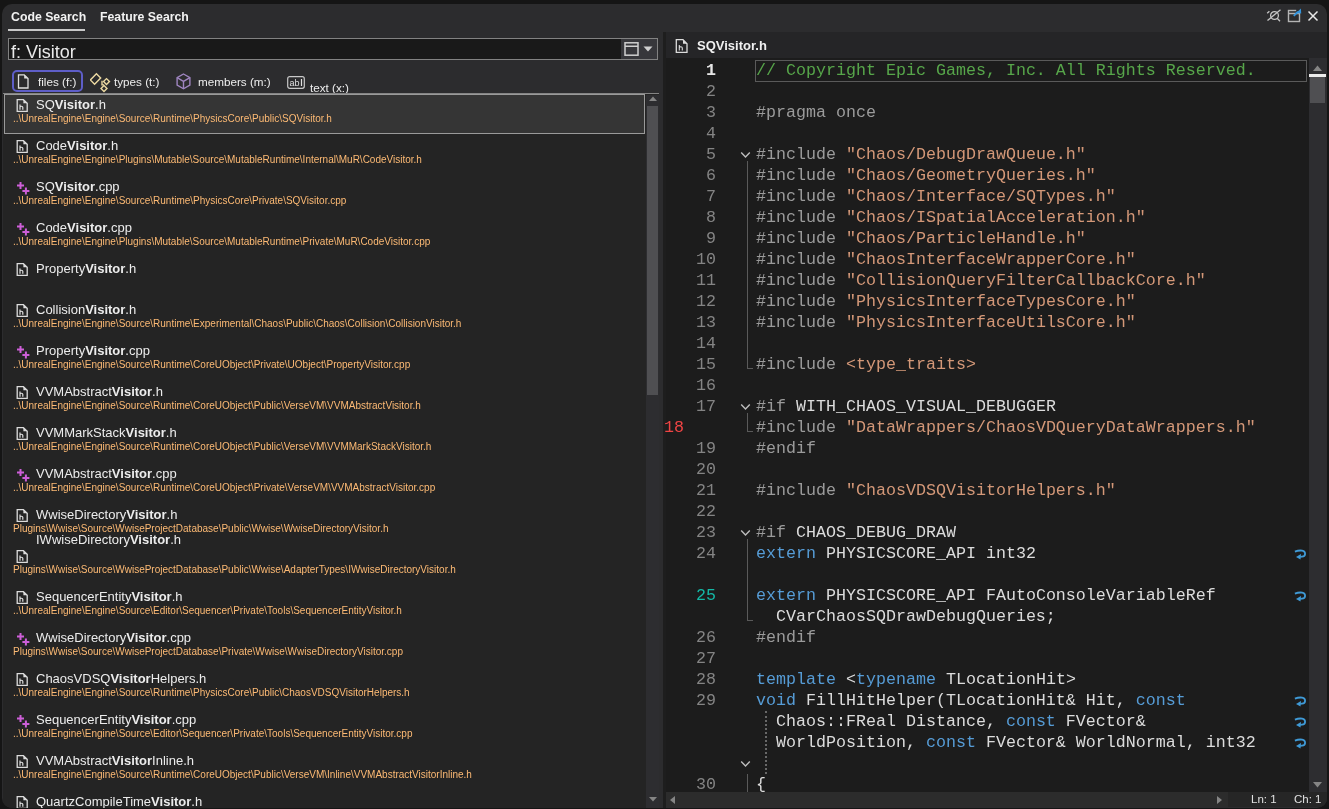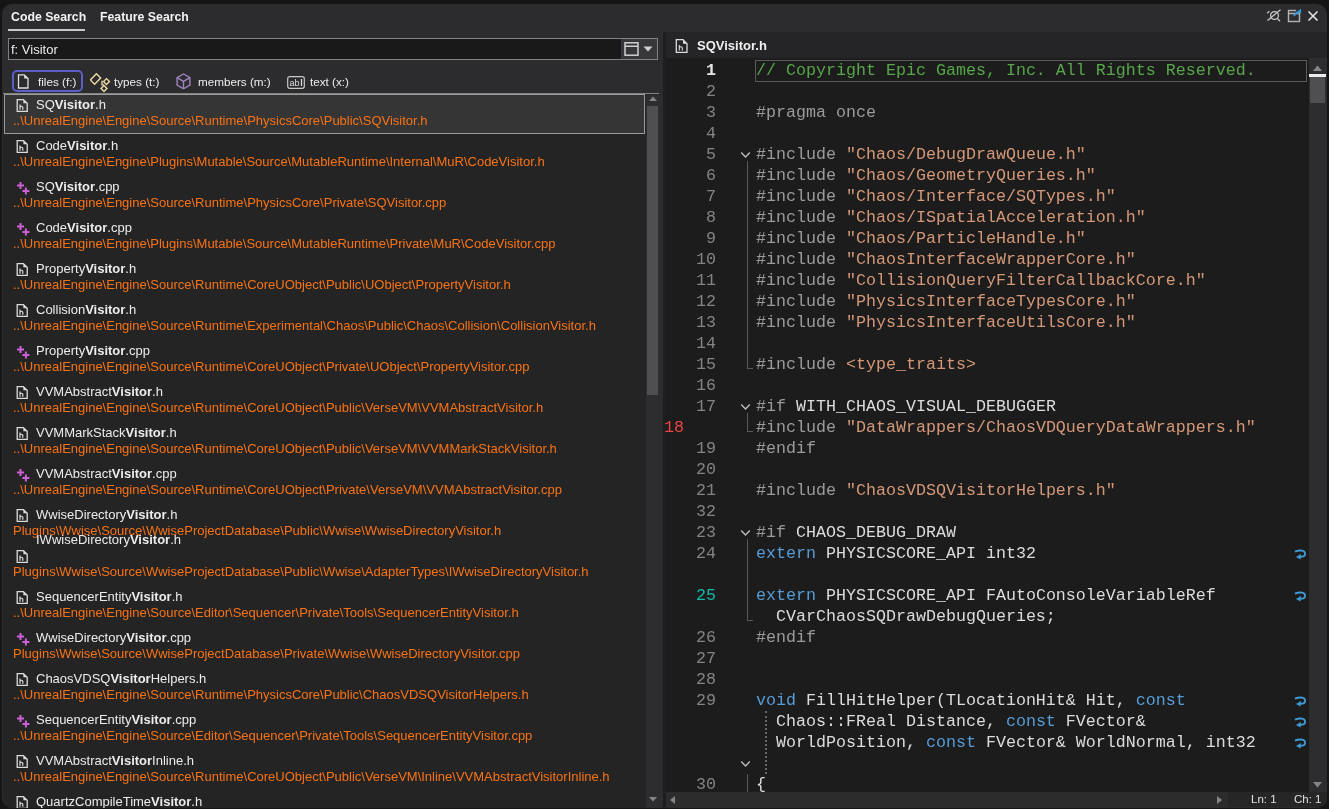--- a/index.html
+++ b/index.html
@@ -1,21 +1,21 @@
 <!DOCTYPE html>
 <html><head><meta charset="utf-8"><style>
 
 *{margin:0;padding:0;box-sizing:border-box}
 html,body{width:1329px;height:809px;background:#151515;overflow:hidden;position:relative;font-family:"Liberation Sans",sans-serif}
 .popup{position:absolute;left:2px;top:4px;width:1325px;height:804px;background:#2c2c2e;border-radius:10px;overflow:hidden}
 .abs{position:absolute}
 .tab{position:absolute;font-size:12.3px;font-weight:bold;color:#f2f2f2}
 .chip{position:absolute;font-size:11.7px;color:#ededed}
 .iname{position:absolute;left:33px;font-size:13px;color:#ececec;white-space:pre}
-.ipath{position:absolute;left:10px;font-size:13px;color:#f97316;white-space:pre}
+.ipath{position:absolute;left:10px;font-size:10px;color:#fdba74;white-space:pre}
 .row{position:absolute;font-family:"Liberation Mono",monospace;font-size:16.66px;line-height:21px;white-space:pre}
 .num{position:absolute;font-family:"Liberation Mono",monospace;font-size:16.66px;line-height:21px;color:#848484;width:50px;text-align:right}
 .cm{color:#57a64a} .pp{color:#9b9b9b} .pt{color:#dcdcdc} .st{color:#d49878} .kw{color:#569cd6}
 .thumb{position:absolute;background:#4f4f52}
 .guide{position:absolute;border-left:1px solid #5a5a5a;border-bottom:1px solid #5a5a5a;width:6px}
 b{font-weight:bold}
 
 </style></head><body>
 <div class="popup">
 <div class="abs" style="left:661px;top:28px;width:3px;height:776px;background:#1e1e1e"></div>
@@ -36,21 +36,21 @@
 <path d="M26.5 6.5 H37.5" stroke="#b4b4b4" stroke-width="1.4"></path>
 <rect x="34.2" y="0.5" width="5.8" height="5.2" fill="#2c2c2e"></rect>
 <path d="M31.8 8.9 L36 4.7" stroke="#3394dc" stroke-width="1.9"></path>
 <path d="M38.9 1.6 l0.3 5 -5.3 -0.3 z" fill="#3394dc" stroke="none"></path>
 </g>
 <g stroke="#e8e8e8" stroke-width="1.5">
         <path d="M46.5 4.5 L55.5 13.5 M55.5 4.5 L46.5 13.5"></path>
       </g>
 </svg>
 <div class="abs" style="left:6px;top:34px;width:650px;height:22px;background:#191919;border:1px solid #828282"></div>
-<div class="abs" style="left:9px;top:38px;font-size:13px;color:#eaeaea">f: Visitor</div>
+<div class="abs" style="left:9px;top:38px;font-size:18px;color:#eaeaea">f: Visitor</div>
 <div class="abs" style="left:619px;top:35px;width:36px;height:20px;background:#37373b"></div>
 <svg class="abs" style="left:622px;top:38px" width="32" height="14" viewBox="0 0 32 14">
 <rect x="1" y="0.8" width="13" height="12.4" fill="none" stroke="#d0d0d0" stroke-width="1.5"></rect>
 <path d="M1 4.3 H14" stroke="#d0d0d0" stroke-width="1.5"></path>
 <path d="M19.5 4.6 l9 0 -4.5 5 z" fill="#d0d0d0"></path>
 </svg>
 <div class="abs" style="left:10px;top:66px;width:71px;height:22px;border:2px solid #5e5ec8;border-radius:5px"></div>
 <svg class="abs" style="left:15px;top:70px" width="12" height="15" viewBox="0 0 12 15">
 <path d="M1.5 .8 H7.2 L11 4.6 V14 H1.5 Z" fill="none" stroke="#e0e0e0" stroke-width="1.3"></path>
 <path d="M7.2 .8 V4.6 H11 Z" fill="#e0e0e0"></path>
@@ -70,21 +70,21 @@
 <path d="M7.5 1 L13.9 4.7 V12.1 L7.5 15.8 L1.1 12.1 V4.7 Z"></path>
 <path d="M1.1 4.7 L7.5 8.4 L13.9 4.7 M7.5 8.4 V15.8"></path>
 </g>
     </svg>
 <div class="chip" style="left:196px;top:71px">members (m:)</div>
 <svg class="abs" style="left:285px;top:72px" width="18" height="13" viewBox="0 0 18 13">
 <rect x="0.7" y="0.7" width="16.6" height="11.6" rx="2" fill="none" stroke="#c8c8c8" stroke-width="1.2"></rect>
 <text x="2.5" y="9.8" font-size="9" fill="#e0e0e0" font-family="Liberation Sans">ab</text>
 <path d="M14.5 3 V10" stroke="#e0e0e0" stroke-width="1.2"></path>
 </svg>
-<div class="chip" style="left:308px;top:71px">text (x:)</div>
+<div class="chip" style="left:308px;top:77px">text (x:)</div>
 <div class="abs" style="left:1px;top:89px;width:656px;height:715px;background:#242424;border-top:1px solid #848484;overflow:hidden">
 
 <div class="abs" style="left:1px;top:0px;width:641px;height:40px;background:#353535;border:1px solid #9a9a9a"></div>
 <svg class="abs" style="left:13px;top:5px" width="12" height="13" viewBox="0 0 12 13">
 <path d="M1.2 .7 H7.4 L11.2 4.3 V12.3 H1.2 Z" fill="none" stroke="#dcdcdc" stroke-width="1.3"></path>
 <path d="M7.4 .7 V4.3 H11.2 Z" fill="#dcdcdc"></path>
 <path d="M4 5.6 V10.7 M4 8 C4.2 7 6.8 6.9 6.8 8.2 V10.7" fill="none" stroke="#dcdcdc" stroke-width="1.2"></path>
 </svg>
 <div class="iname" style="top:3px">SQ<b>Visitor</b>.h</div>
 <div class="ipath" style="top:19px">..\UnrealEngine\Engine\Source\Runtime\PhysicsCore\Public\SQVisitor.h</div>
@@ -110,21 +110,20 @@
         </g>
 </svg>
 <div class="iname" style="top:126px">Code<b>Visitor</b>.cpp</div>
 <div class="ipath" style="top:142px">..\UnrealEngine\Engine\Plugins\Mutable\Source\MutableRuntime\Private\MuR\CodeVisitor.cpp</div>
 <svg class="abs" style="left:13px;top:169px" width="12" height="13" viewBox="0 0 12 13">
 <path d="M1.2 .7 H7.4 L11.2 4.3 V12.3 H1.2 Z" fill="none" stroke="#dcdcdc" stroke-width="1.3"></path>
 <path d="M7.4 .7 V4.3 H11.2 Z" fill="#dcdcdc"></path>
 <path d="M4 5.6 V10.7 M4 8 C4.2 7 6.8 6.9 6.8 8.2 V10.7" fill="none" stroke="#dcdcdc" stroke-width="1.2"></path>
 </svg>
 <div class="iname" style="top:167px">Property<b>Visitor</b>.h</div>
-<div class="ipath" style="top:183px">..\UnrealEngine\Engine\Source\Runtime\CoreUObject\Public\UObject\PropertyVisitor.h</div>
 <svg class="abs" style="left:13px;top:210px" width="12" height="13" viewBox="0 0 12 13">
 <path d="M1.2 .7 H7.4 L11.2 4.3 V12.3 H1.2 Z" fill="none" stroke="#dcdcdc" stroke-width="1.3"></path>
 <path d="M7.4 .7 V4.3 H11.2 Z" fill="#dcdcdc"></path>
 <path d="M4 5.6 V10.7 M4 8 C4.2 7 6.8 6.9 6.8 8.2 V10.7" fill="none" stroke="#dcdcdc" stroke-width="1.2"></path>
 </svg>
 <div class="iname" style="top:208px">Collision<b>Visitor</b>.h</div>
 <div class="ipath" style="top:224px">..\UnrealEngine\Engine\Source\Runtime\Experimental\Chaos\Public\Chaos\Collision\CollisionVisitor.h</div>
 <svg class="abs" style="left:13px;top:251px" width="14" height="14" viewBox="0 0 14 14">
 <g stroke="#cd5fd8" stroke-width="2">
           <path d="M4.5 1 V8 M1 4.5 H8"></path>
@@ -259,32 +258,33 @@
 <div class="num" style="left:664px;top:371px;color:#848484">16</div>
 <div class="num" style="left:664px;top:392px;color:#848484">17</div>
 <div class="row" style="left:754px;top:392px"><span class="pp">#if</span><span class="pt"> WITH_CHAOS_VISUAL_DEBUGGER</span></div>
 <div class="num" style="left:632px;top:413px;color:#ef4444">18</div>
 <div class="row" style="left:754px;top:413px"><span class="pp">#include</span><span class="pt"> </span><span class="st">"DataWrappers/ChaosVDQueryDataWrappers.h"</span></div>
 <div class="num" style="left:664px;top:434px;color:#848484">19</div>
 <div class="row" style="left:754px;top:434px"><span class="pp">#endif</span></div>
 <div class="num" style="left:664px;top:455px;color:#848484">20</div>
 <div class="num" style="left:664px;top:476px;color:#848484">21</div>
 <div class="row" style="left:754px;top:476px"><span class="pp">#include</span><span class="pt"> </span><span class="st">"ChaosVDSQVisitorHelpers.h"</span></div>
-<div class="num" style="left:664px;top:497px;color:#848484">32</div>
+<div class="num" style="left:664px;top:497px;color:#848484">22</div>
 <div class="num" style="left:664px;top:518px;color:#848484">23</div>
 <div class="row" style="left:754px;top:518px"><span class="pp">#if</span><span class="pt"> CHAOS_DEBUG_DRAW</span></div>
 <div class="num" style="left:664px;top:539px;color:#848484">24</div>
 <div class="row" style="left:754px;top:539px"><span class="kw">extern</span><span class="pt"> PHYSICSCORE_API int32</span></div>
 <div class="num" style="left:664px;top:581px;color:#14b8a6">25</div>
 <div class="row" style="left:754px;top:581px"><span class="kw">extern</span><span class="pt"> PHYSICSCORE_API FAutoConsoleVariableRef</span></div>
 <div class="row" style="left:754px;top:602px"><span class="pt">  CVarChaosSQDrawDebugQueries;</span></div>
 <div class="num" style="left:664px;top:623px;color:#848484">26</div>
 <div class="row" style="left:754px;top:623px"><span class="pp">#endif</span></div>
 <div class="num" style="left:664px;top:644px;color:#848484">27</div>
 <div class="num" style="left:664px;top:665px;color:#848484">28</div>
+<div class="row" style="left:754px;top:665px"><span class="kw">template</span><span class="pt"> &lt;</span><span class="kw">typename</span><span class="pt"> TLocationHit&gt;</span></div>
 <div class="num" style="left:664px;top:686px;color:#848484">29</div>
 <div class="row" style="left:754px;top:686px"><span class="kw">void</span><span class="pt"> FillHitHelper(TLocationHit&amp; Hit, </span><span class="kw">const</span></div>
 <div class="row" style="left:754px;top:707px"><span class="pt">  Chaos::FReal Distance, </span><span class="kw">const</span><span class="pt"> FVector&amp;</span></div>
 <div class="row" style="left:754px;top:728px"><span class="pt">  WorldPosition, </span><span class="kw">const</span><span class="pt"> FVector&amp; WorldNormal, int32</span></div>
 <div class="num" style="left:664px;top:770px;color:#848484">30</div>
 <div class="row" style="left:754px;top:770px"><span class="pt">{</span></div>
 <svg class="abs" style="left:738px;top:147px" width="11" height="8">
       <path d="M1.2 1.5 L5.5 6 L9.8 1.5" fill="none" stroke="#bdbdbd" stroke-width="1.4"></path>
     </svg>
 <svg class="abs" style="left:738px;top:399px" width="11" height="8">

